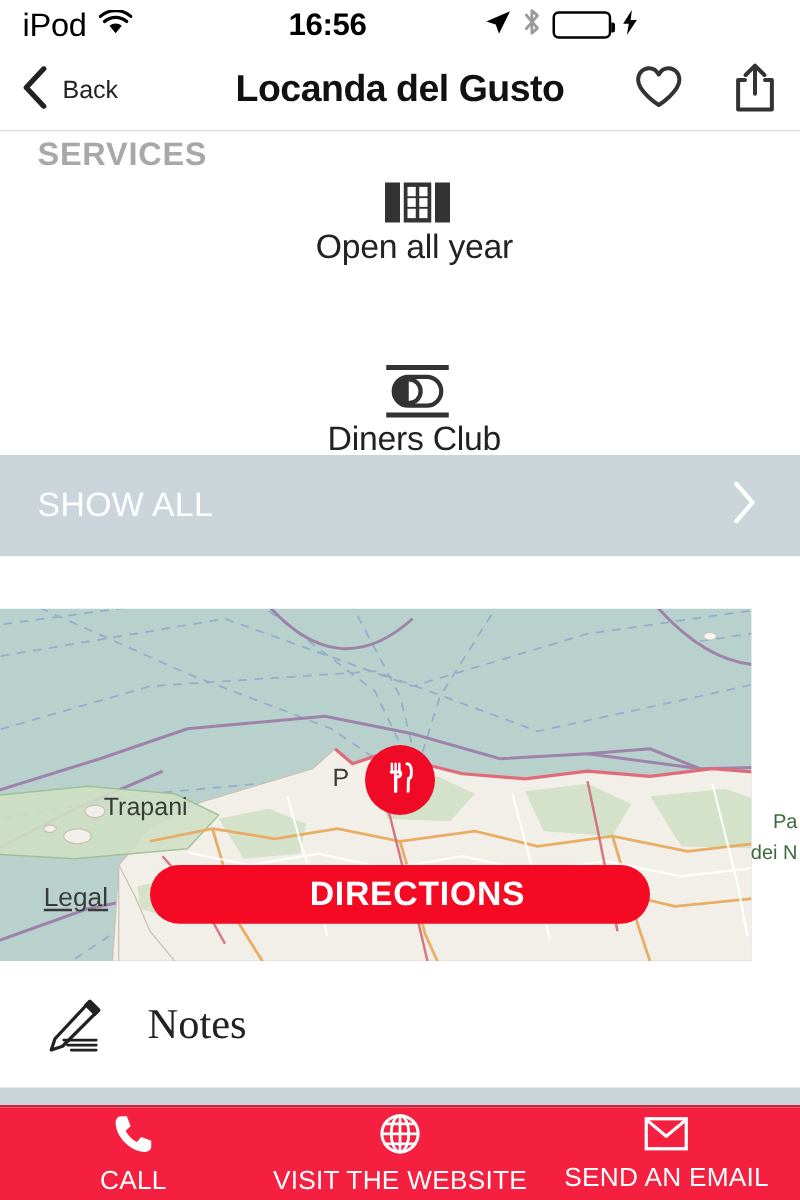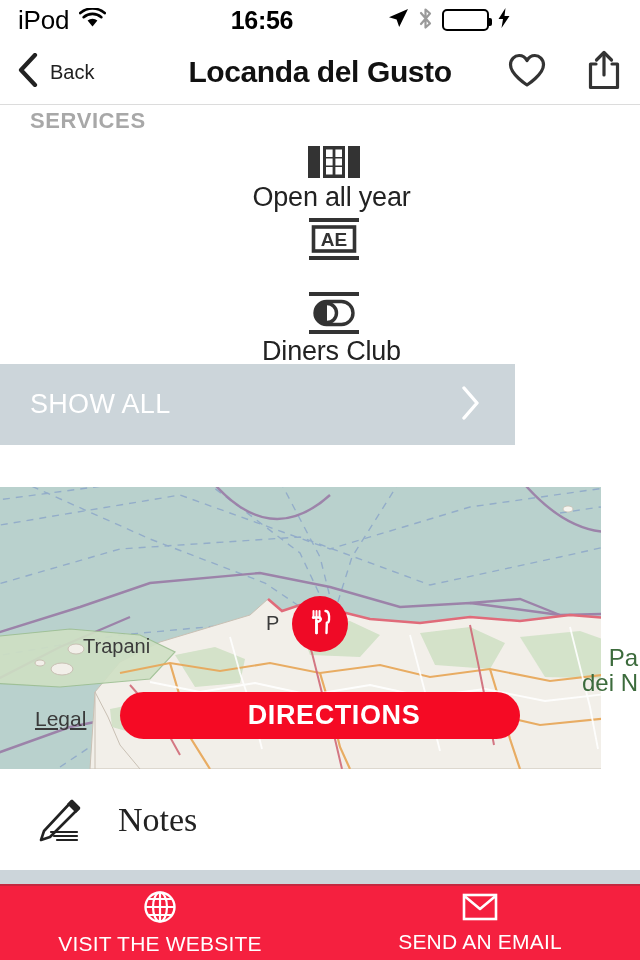--- a/index.html
+++ b/index.html
@@ -115,21 +115,21 @@
     right: 18px;
     display: flex;
     align-items: center;
     gap: 40px;
   }
 
   
   .section-header {
     position: absolute;
     left: 30px; top: 108px;
-    font-size: 22px;
+    font-size: 26px;
     font-weight: bold;
     color: #a8a8a8;
     letter-spacing: 0.6px;
   }
   .service-list {
     position: absolute;
     left: 0; top: 142px;
     width: 640px;
   }
   .service-row {
@@ -150,21 +150,21 @@
     margin-left: 23px;
     font-size: 27px;
     color: #222;
     letter-spacing: -0.2px;
   }
 
   
   .show-all {
     position: absolute;
     left: 0; top: 364px;
-    width: 515px; height: 81px;
+    width: 640px; height: 81px;
     background: #ccd5da;
     display: flex;
     align-items: center;
     cursor: pointer;
   }
   .show-all-label {
     margin-left: 30px;
     font-size: 27px;
     color: #ffffff;
     letter-spacing: 0.3px;
@@ -195,21 +195,21 @@
     position: absolute;
     font-size: 20px;
     color: #3b3b3b;
   }
   .label-trapani { left: 83px; top: 635px; }
   .label-palermo { left: 266px; top: 612px; }
   .label-park {
     right: 2px; top: 645px;
     text-align: right;
     color: #3c6b3c;
-    font-size: 24px;
+    font-size: 16px;
     line-height: 25px;
   }
   .map-pin {
     position: absolute;
     left: 292px; top: 596px;
     width: 56px; height: 56px;
     border-radius: 50%;
     background: #ef0a26;
     display: flex;
     align-items: center;
@@ -376,28 +376,20 @@
           <rect x="20" y="16.5" width="6.6" height="7" fill="#fff"></rect>
           <rect x="29.4" y="16.5" width="6.6" height="7" fill="#fff"></rect>
           <rect x="20" y="25" width="6.6" height="7.5" fill="#fff"></rect>
           <rect x="29.4" y="25" width="6.6" height="7.5" fill="#fff"></rect>
         </svg>
       </span>
       <span class="service-label">Open all year</span>
     </div>
 
     <div class="service-row">
-      <span class="service-icon">
-        <svg width="56" height="46" viewBox="0 0 56 46">
-          <rect x="3" y="2" width="50" height="4" fill="#333"></rect>
-          <rect x="3" y="40" width="50" height="4" fill="#333"></rect>
-          <rect x="7.5" y="11" width="41" height="24" fill="none" stroke="#333" stroke-width="3.6"></rect>
-          <text x="28" y="30" font-family="Liberation Sans, sans-serif" font-size="19" font-weight="bold" fill="#333" text-anchor="middle">AE</text>
-        </svg>
-      </span>
     </div>
 
     <div class="service-row">
       <span class="service-icon">
         <svg width="56" height="46" viewBox="0 0 56 46">
           <rect x="3" y="2" width="50" height="4" fill="#333"></rect>
           <rect x="3" y="40" width="50" height="4" fill="#333"></rect>
           <rect x="9" y="11.5" width="38" height="23" rx="11.5" fill="none" stroke="#333" stroke-width="3.4"></rect>
           <circle cx="21" cy="23" r="9.5" fill="none" stroke="#333" stroke-width="3.4"></circle>
           <path d="M21 13.8 A9.2 9.2 0 0 0 21 32.2 Z" fill="#333"></path>
@@ -528,20 +520,28 @@
       </svg>
     </span>
     <span class="notes-label">Notes</span>
   </div>
 
   <div class="spacer"></div>
   <div class="spacer-line"></div>
 
   <div class="toolbar">
 
+    <div class="toolbar-item">
+      <span>
+        <svg width="34" height="34" viewBox="0 0 34 34">
+          <path d="M7 3 C4 3 2.5 5.5 2.5 8 C2.5 19.5 14.5 31.5 26 31.5 C28.5 31.5 31 30 31 27 L31 22.5 L23 19.5 L19.5 23.5 C15.5 21.5 12.5 18.5 10.5 14.5 L14.5 11 L11.5 3 Z" fill="#ffffff"></path>
+        </svg>
+      </span>
+      <span class="toolbar-label">CALL</span>
+    </div>
 
     <div class="toolbar-item">
       <span>
         <svg width="34" height="34" viewBox="0 0 34 34">
           <circle cx="17" cy="17" r="14.5" fill="none" stroke="#fff" stroke-width="2.4"></circle>
           <ellipse cx="17" cy="17" rx="7" ry="14.5" fill="none" stroke="#fff" stroke-width="2.2"></ellipse>
           <path d="M2.5 17 H31.5 M5 9 H29 M5 25 H29" stroke="#fff" stroke-width="2.2" fill="none"></path>
           <path d="M17 2.5 V31.5" stroke="#fff" stroke-width="2.2"></path>
         </svg>
       </span>

